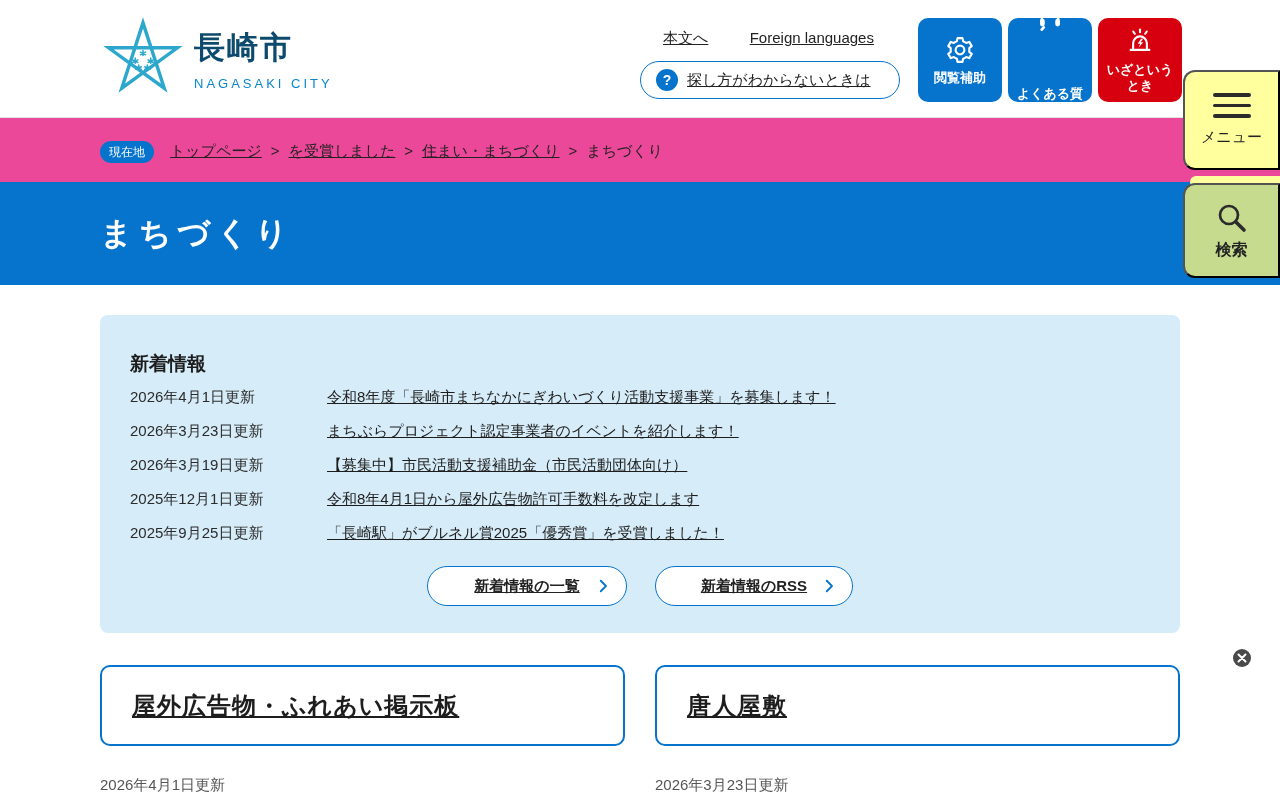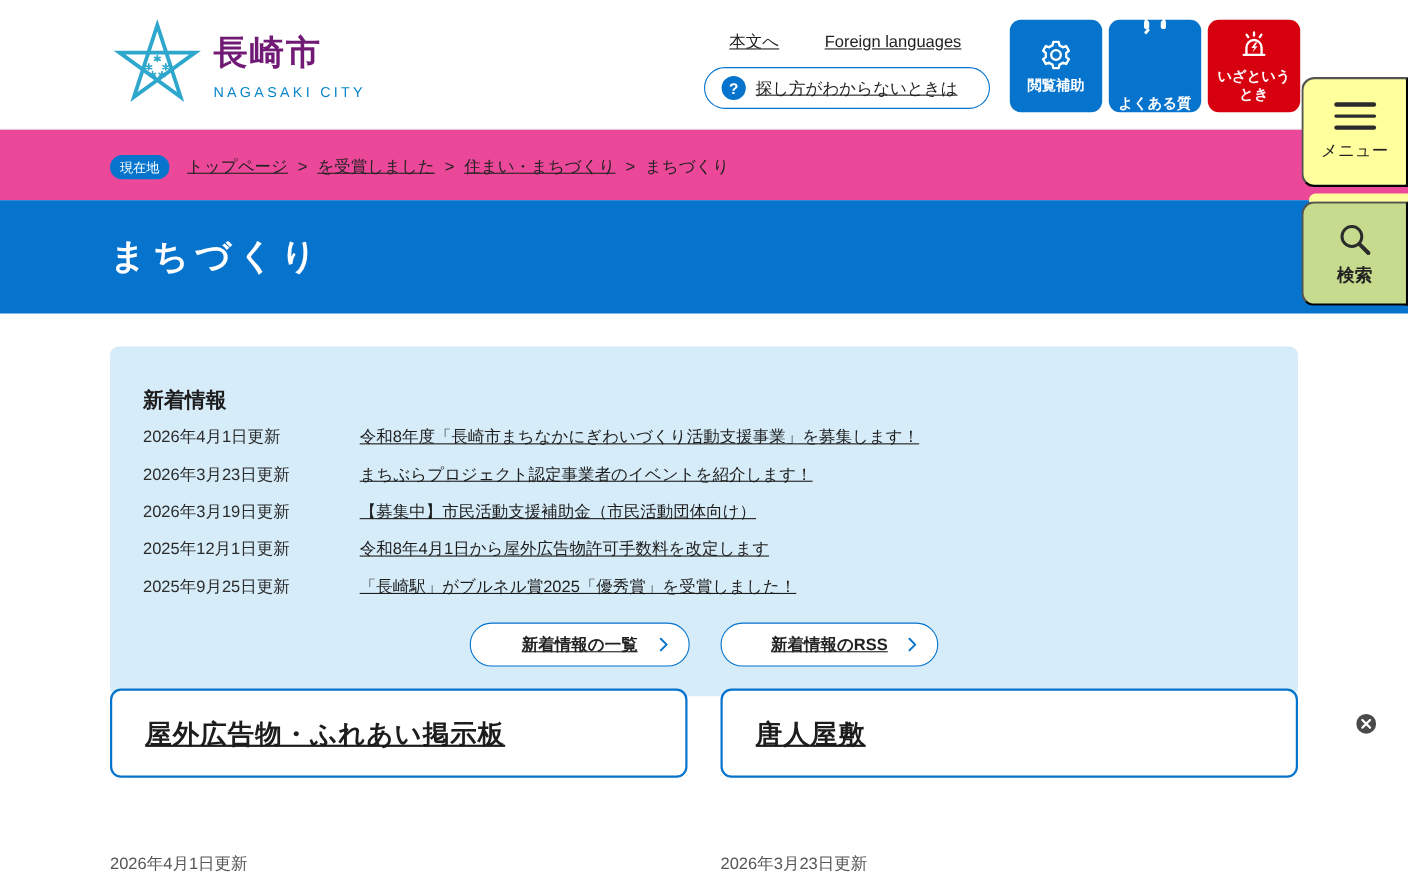--- a/index.html
+++ b/index.html
@@ -9,21 +9,21 @@
     background:#fff; color:#222; position:relative;
   }
   .stage { position:absolute; inset:0; width:1280px; height:800px; }
 
   
   .header { position:absolute; left:0; top:0; width:1280px; height:118px;
             background:#fff; border-bottom:1px solid #e3e3e3; }
   .logo { position:absolute; left:100px; top:16px; display:flex; align-items:center; cursor:pointer; }
   .logo svg.star { width:86px; height:86px; }
   .logo-text { margin-left:8px; }
-  .logo-city { font-size:31px; font-weight:600; color:#701a75; letter-spacing:2px; }
+  .logo-city { font-size:31px; font-weight:600; color:#0c4a6e; letter-spacing:2px; }
   .logo-en   { font-size:13px; color:#0a86c9; letter-spacing:3px; margin-top:7px; }
 
   .top-links { position:absolute; top:29px; left:663px; font-size:15px; }
   .top-links a { color:#222; text-decoration:underline; cursor:pointer; }
   .top-links .gap { display:inline-block; width:33px; }
 
   .help-pill { position:absolute; left:640px; top:61px; width:260px; height:38px;
                background:#fff; border:1.5px solid #0673cd; border-radius:19px;
                display:flex; align-items:center; padding-left:15px; cursor:pointer; }
   .q-circle { width:22px; height:22px; border-radius:50%; background:#0673cd; color:#fff;
@@ -82,21 +82,21 @@
 
   .pill-btn { position:absolute; top:251px; height:40px; background:#fff;
               border:1.5px solid #0673cd; border-radius:20px; cursor:pointer;
               display:flex; align-items:center; justify-content:center; }
   .pill-btn .lbl { font-size:15px; font-weight:bold; color:#222; text-decoration:underline; }
   .pill-btn svg { position:absolute; right:14px; width:18px; height:18px; }
   .pb1 { left:327px; width:200px; }
   .pb2 { left:555px; width:198px; }
 
   
-  .card { position:absolute; top:626px; width:525px; height:81px; background:#fff;
+  .card { position:absolute; top:665px; width:525px; height:81px; background:#fff;
           border:2px solid #0673cd; border-radius:10px; cursor:pointer;
           display:flex; align-items:center; padding-left:30px; }
   .card .ttl { font-size:24px; font-weight:bold; color:#1d1d1d; text-decoration:underline;
                letter-spacing:1px; }
   .c1 { left:100px; } .c2 { left:655px; }
   .card-date { position:absolute; top:776px; font-size:15px; color:#555; }
   .cd1 { left:100px; } .cd2 { left:655px; }
 
   
   .close-btn { position:absolute; left:1233px; top:649px; width:18px; height:18px;

